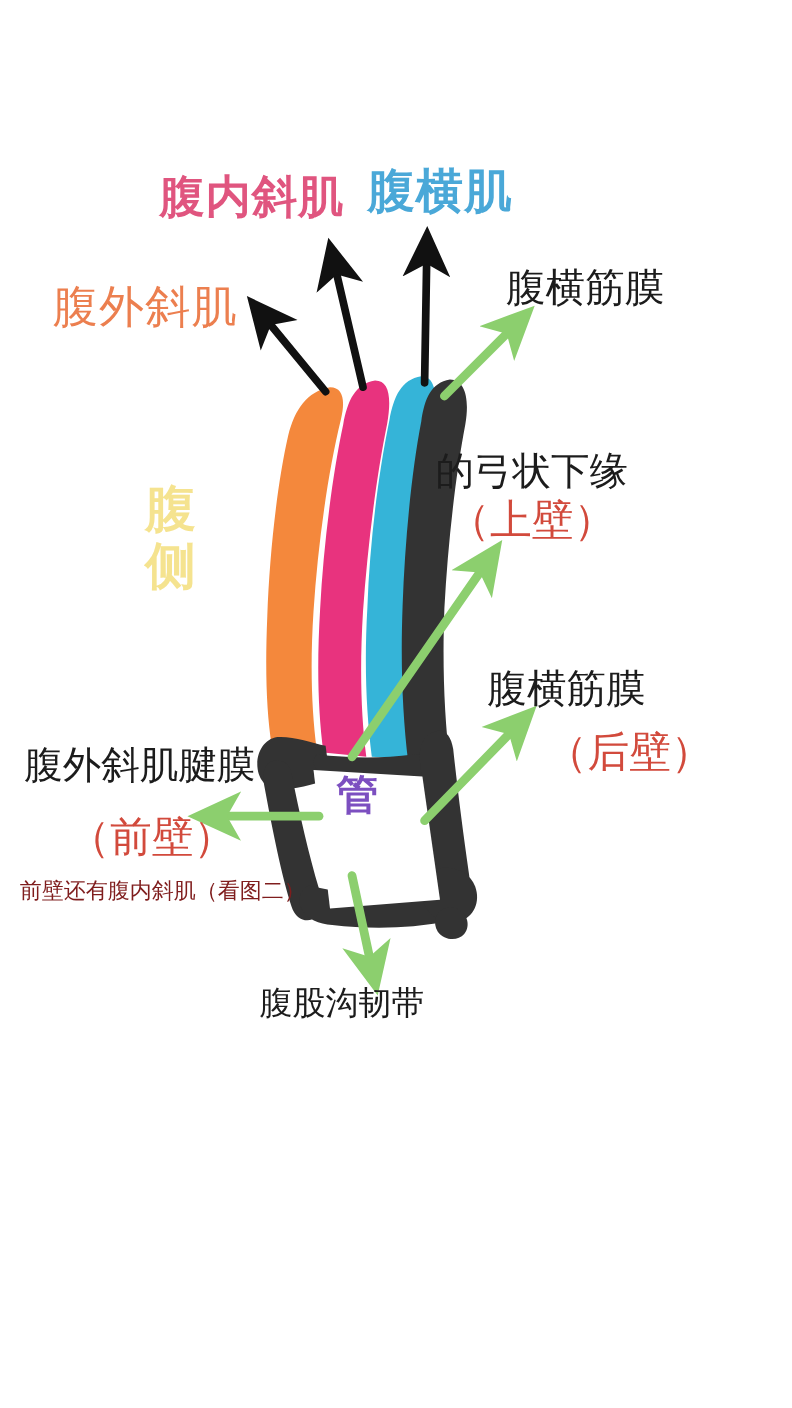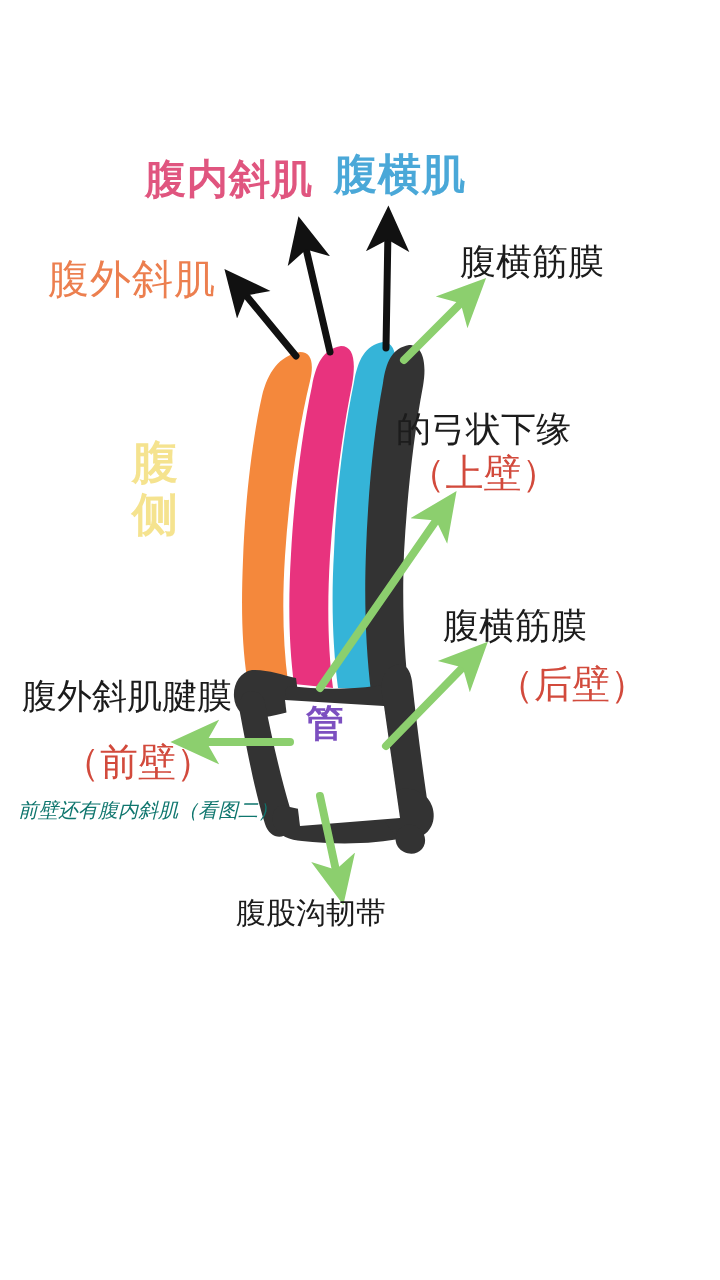--- a/index.html
+++ b/index.html
@@ -31,21 +31,21 @@
   .wall{color:#d24a3c;font-size:38px;}
   .lbl-wall-sup{display:block;text-align:center;margin-top:6px;}
   .lbl-wall-post{left:466px;top:664px;margin-left:30px;}
   .lbl-wall-ant{left:62px;top:742px;}
   .lbl-wall-inf{left:262px;top:955px;}
 
   
   .lbl-ventral{left:132px;top:437px;font-size:46px;font-weight:700;color:#f5e38f;line-height:1.12;text-align:center;}
   .lbl-ventral span{display:block;}
   .lbl-canal{left:306px;top:703px;font-size:38px;color:#7c4fc0;font-weight:600;}
-  .lbl-footnote{left:18px;top:800px;font-size:20px;color:#0f766e;font-style:italic;}
+  .lbl-footnote{left:18px;top:800px;font-size:20px;color:#7f1d1d;}
 </style>
 </head>
 <body>
 
 <div id="stage">
 
   <svg id="art" viewBox="0 0 720 1280">
     <defs>
       <marker id="blkArrow" markerWidth="7" markerHeight="7" refX="3.1" refY="3.5" orient="auto" markerUnits="strokeWidth">
         <path d="M0,0.4 L6.6,3.5 L0,6.6 L1.7,3.5 Z" fill="#111111"></path>

